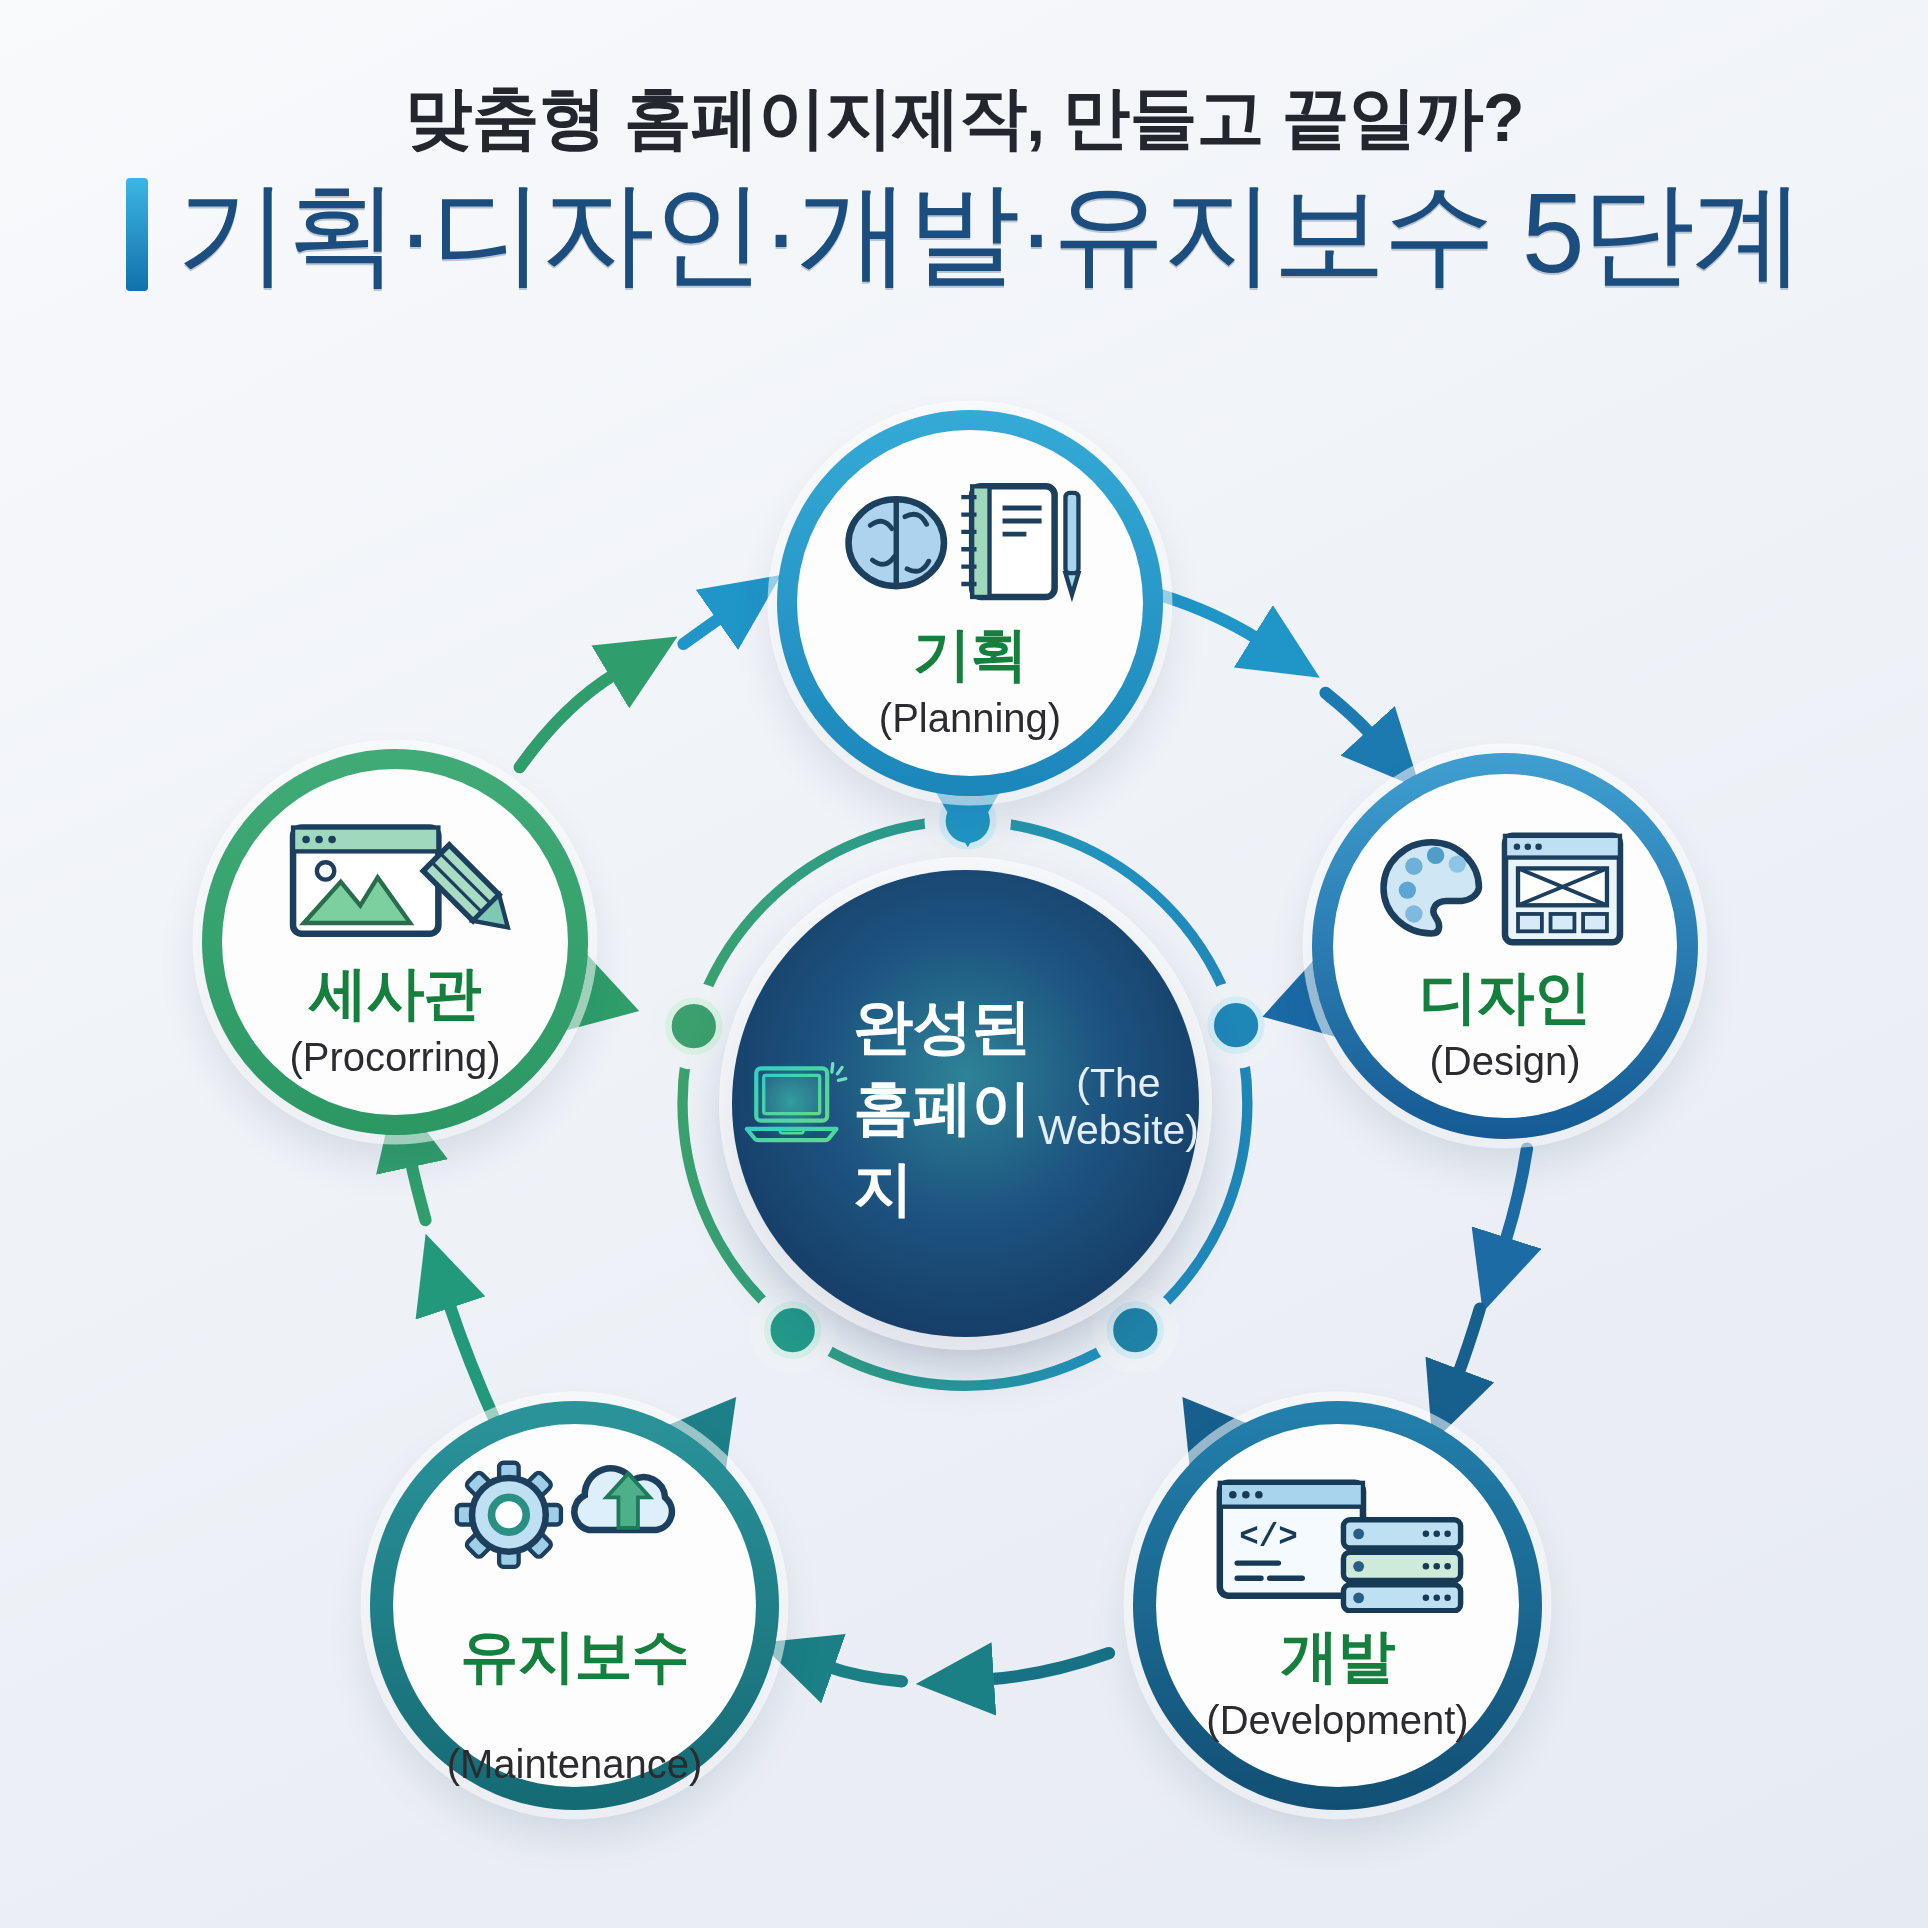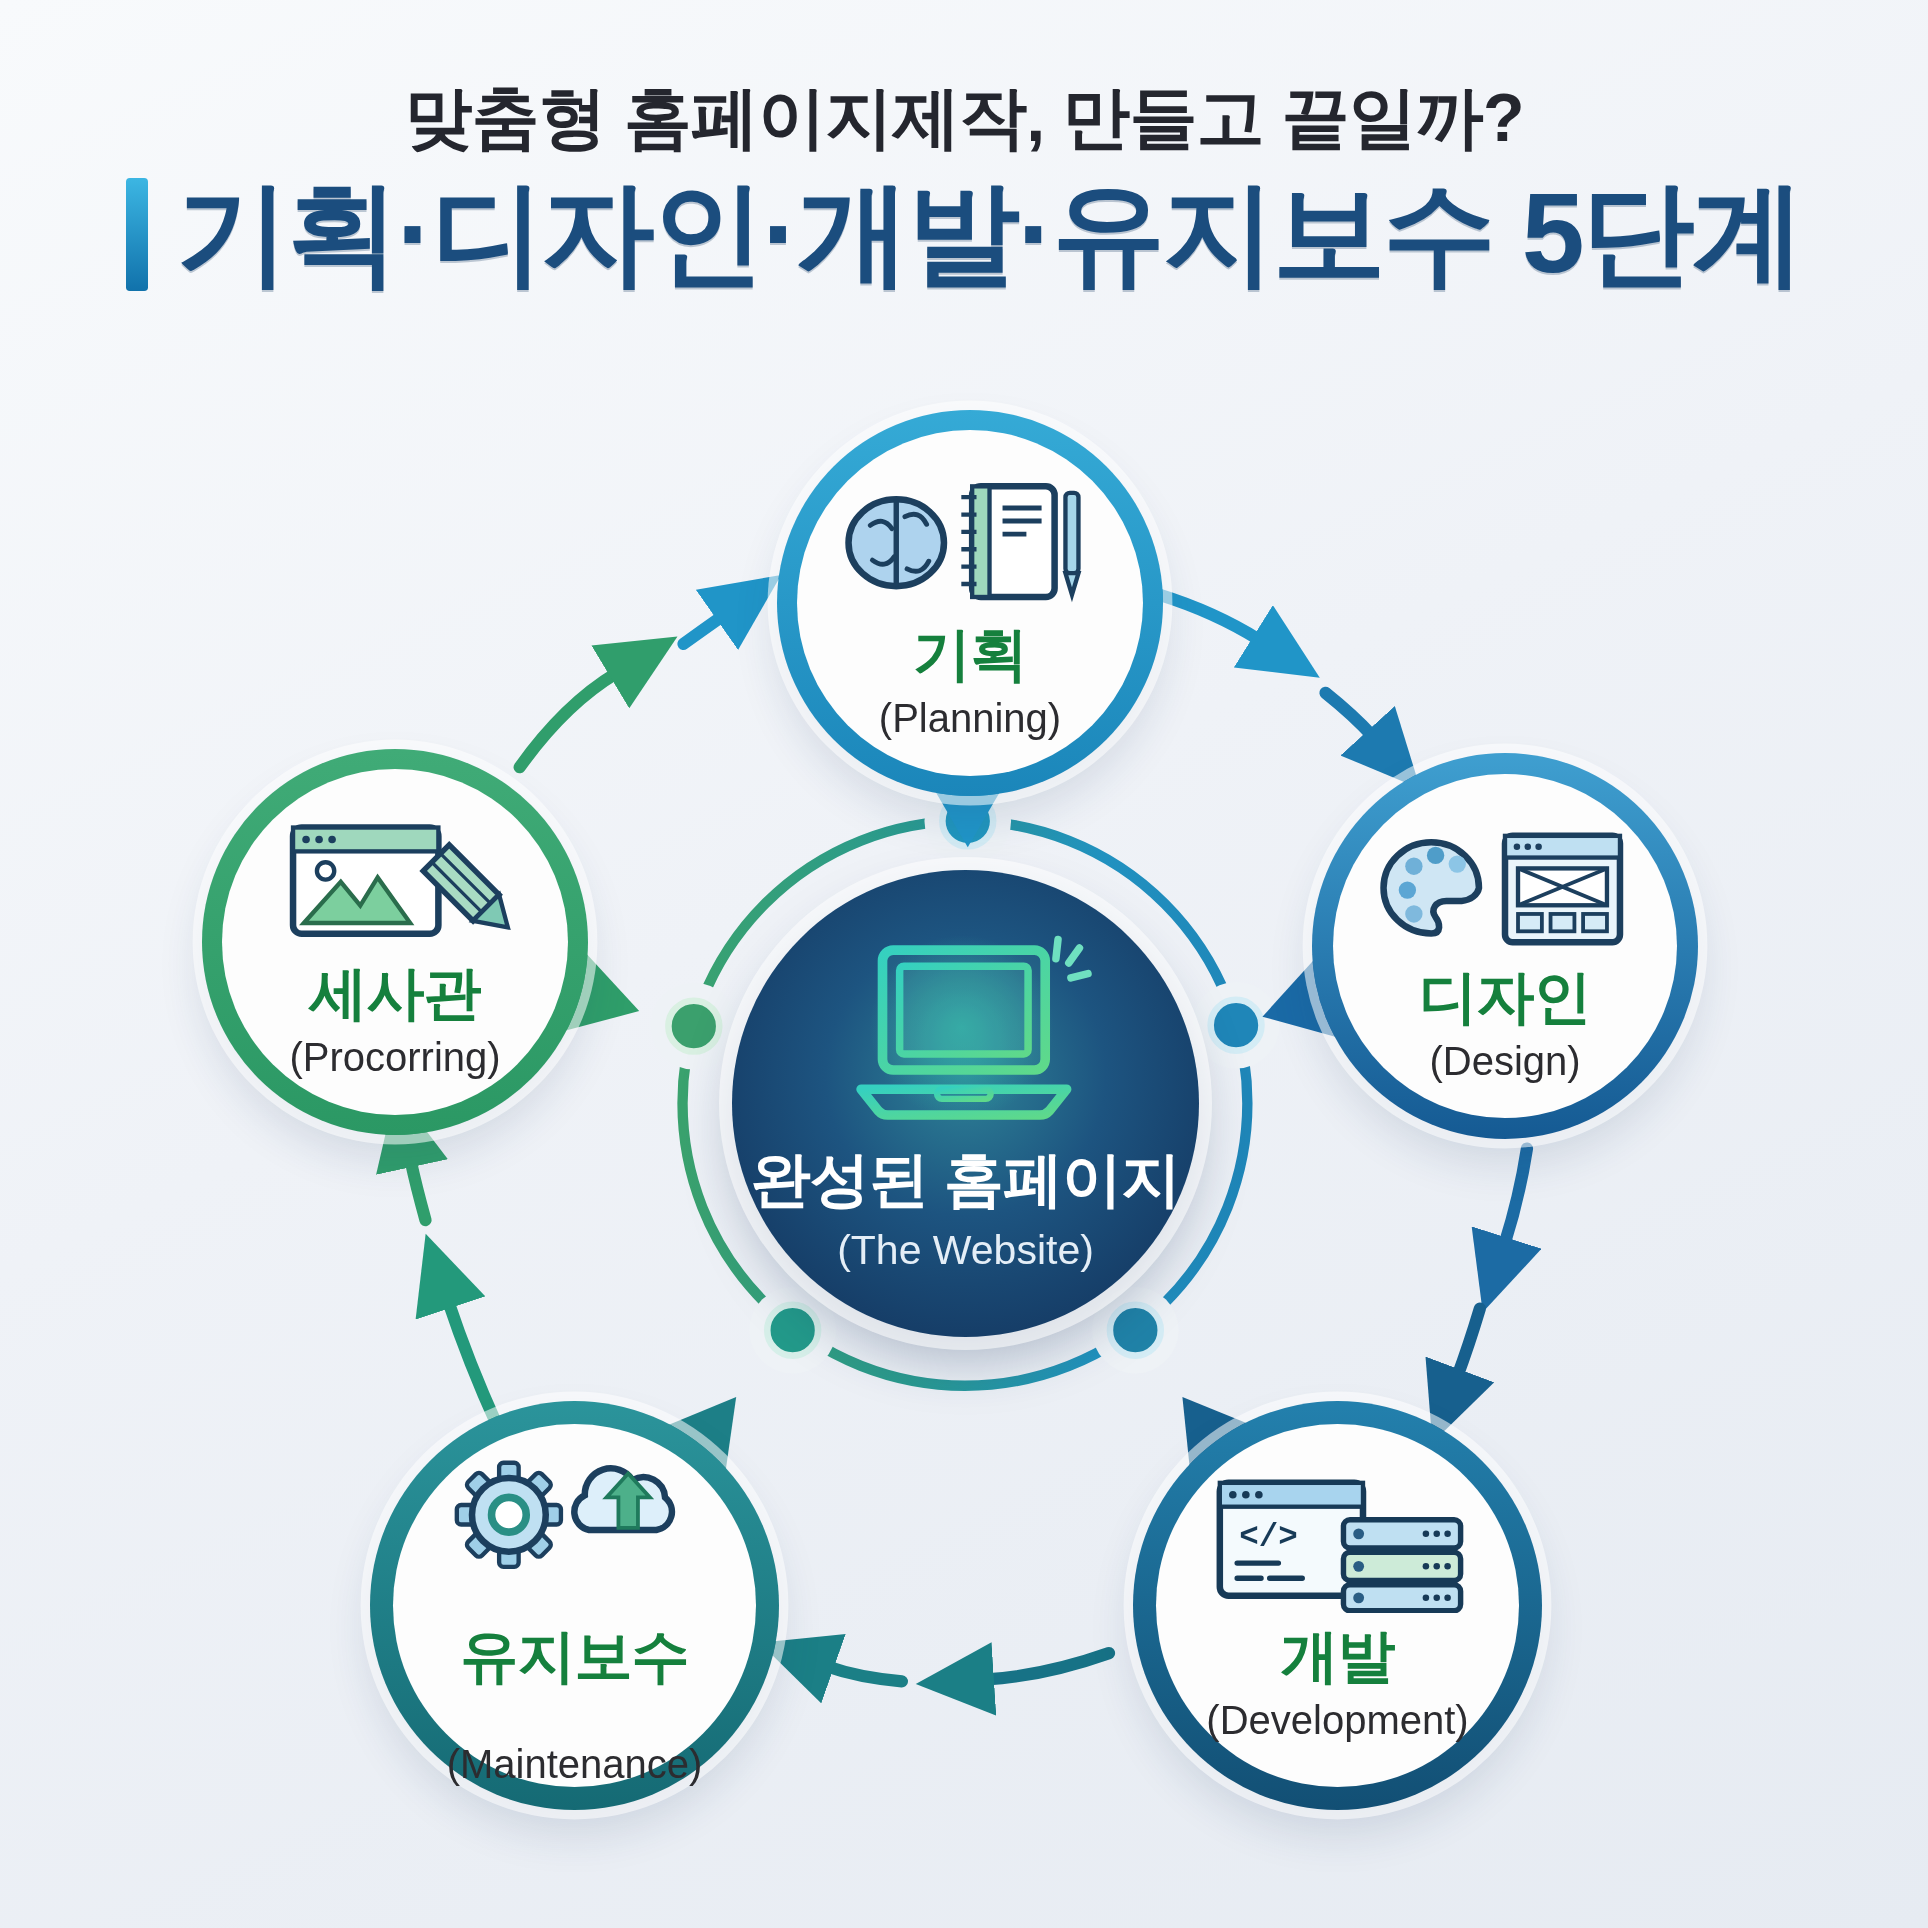--- a/index.html
+++ b/index.html
@@ -17,40 +17,40 @@
   }
   .title-row{
     position:absolute;top:158px;left:0;width:1928px;
     display:flex;align-items:center;justify-content:center;
   }
   .title-bar{
     width:22.6px;height:113px;margin-right:28px;border-radius:3.8px;
     background:linear-gradient(180deg,#3cb6e3 0%,#1172ab 100%);
   }
   .title{
-    font-size:113px;font-weight:700;color:#1b4d7e;letter-spacing:-2.8px;
+    font-size:113px;font-weight:400;color:#1b4d7e;letter-spacing:-2.8px;
     text-shadow:0 1.9px 0 rgba(15,50,90,.25);
   }
 
   
   .stage{position:absolute;border-radius:50%;
     box-shadow:0 0 0 9.4px rgba(255,255,255,.55), 0 22.6px 45px rgba(25,60,100,.14);}
   .stage-inner{
     position:absolute;border-radius:50%;background:#fdfdfd;
     display:flex;flex-direction:column;align-items:center;justify-content:center;
   }
   .stage-icons{height:149px;display:flex;align-items:center;justify-content:center;margin-bottom:7.5px;}
   .stage-ko{font-size:58px;font-weight:800;color:#15803d;line-height:1.12;letter-spacing:-0.9px;}
   .stage-en{font-size:40px;font-weight:500;color:#2c2c30;margin-top:9px;}
 
   .center-circle{
     position:absolute;left:732px;top:870px;width:467px;height:467px;border-radius:50%;
     background:radial-gradient(circle at 50% 44%, #2e8397 0%, #1d5480 40%, #163e68 74%, #123156 100%);
     box-shadow:0 0 0 13px rgba(255,255,255,.55), 0 24.5px 52px rgba(20,50,90,.28);
-    display:flex;flex-direction:column;align-items:center;justify-content:center;
+    display:flex;flex-direction:row;align-items:center;justify-content:center;
   }
   .center-ko{font-size:60px;font-weight:800;color:#ffffff;letter-spacing:-0.9px;margin-top:9.4px;}
   .center-en{font-size:41px;font-weight:500;color:#e4eef7;margin-top:6px;text-align:center;}
 </style>
 </head>
 <body>
 
 <svg class="overlay" viewBox="0 0 2048 2048">
   <defs>
     <linearGradient id="ringGrad" x1="0" y1="0" x2="1" y2="0">

